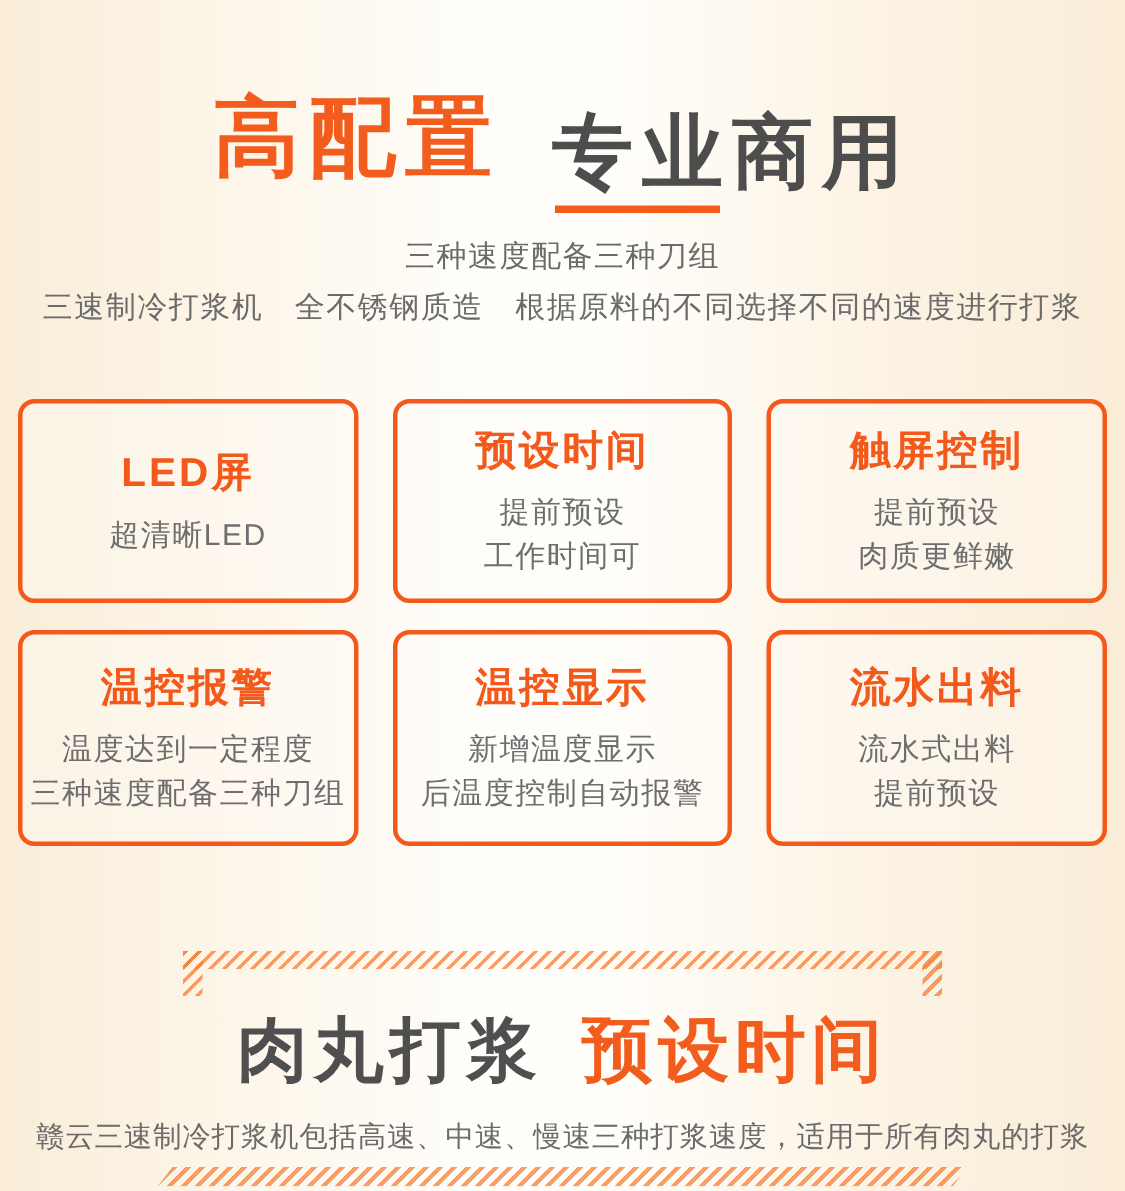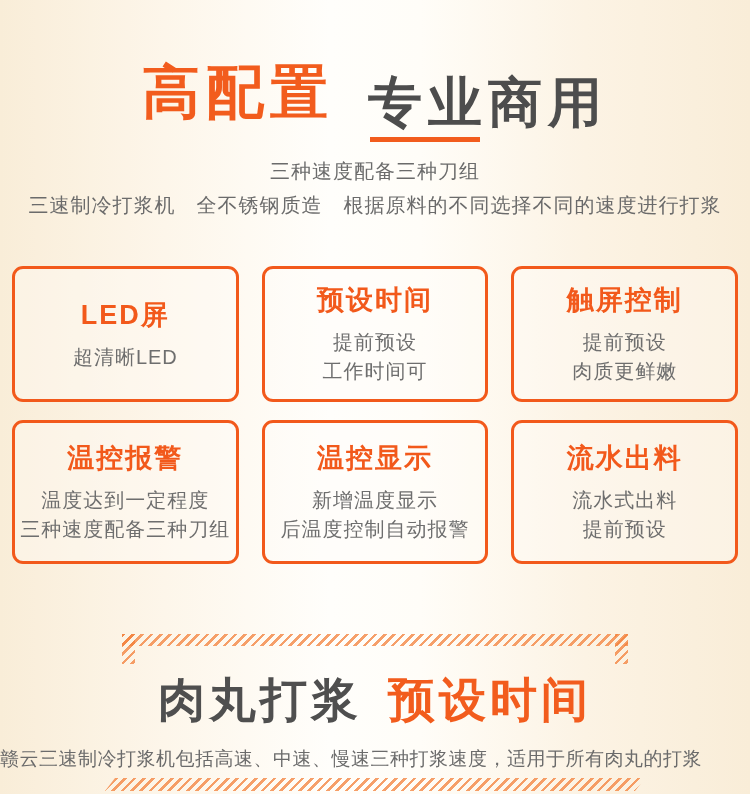--- a/index.html
+++ b/index.html
@@ -140,20 +140,21 @@
   }
   .footer-orange {
     color: #f25c1d;
     font-size: 47px;
     font-weight: 700;
     letter-spacing: 4px;
     line-height: 60px;
   }
   .footer-desc {
     margin-top: 14px;
+    text-align: center;
     color: #6b6b6b;
     font-size: 19px;
     line-height: 30px;
     letter-spacing: 0.5px;
   }
 </style>
 </head>
 <body>
 
 <div class="page">

